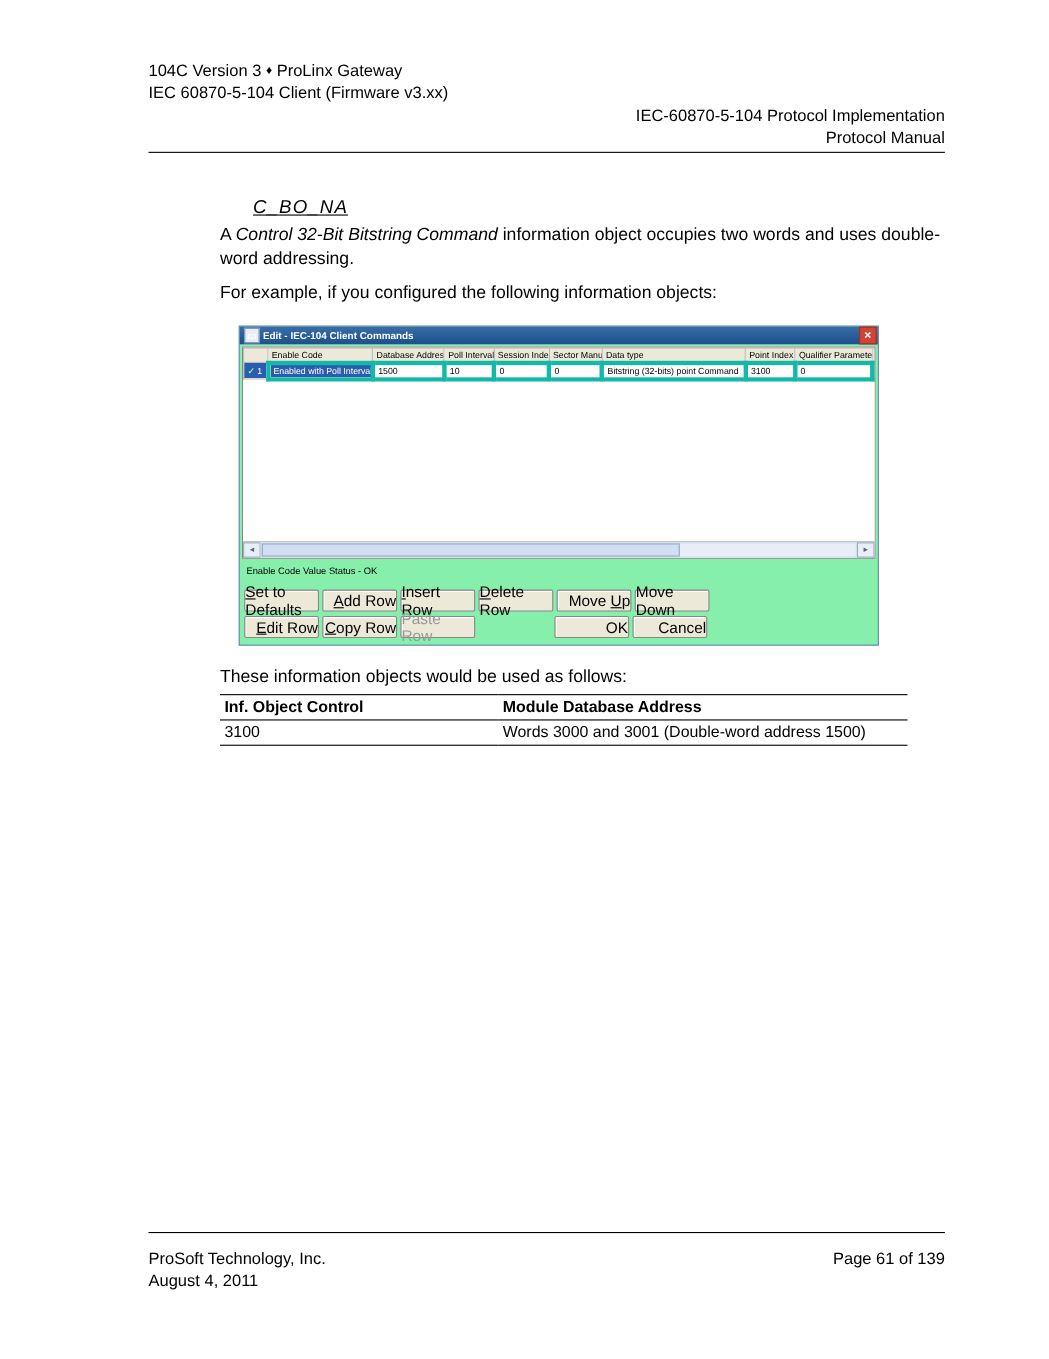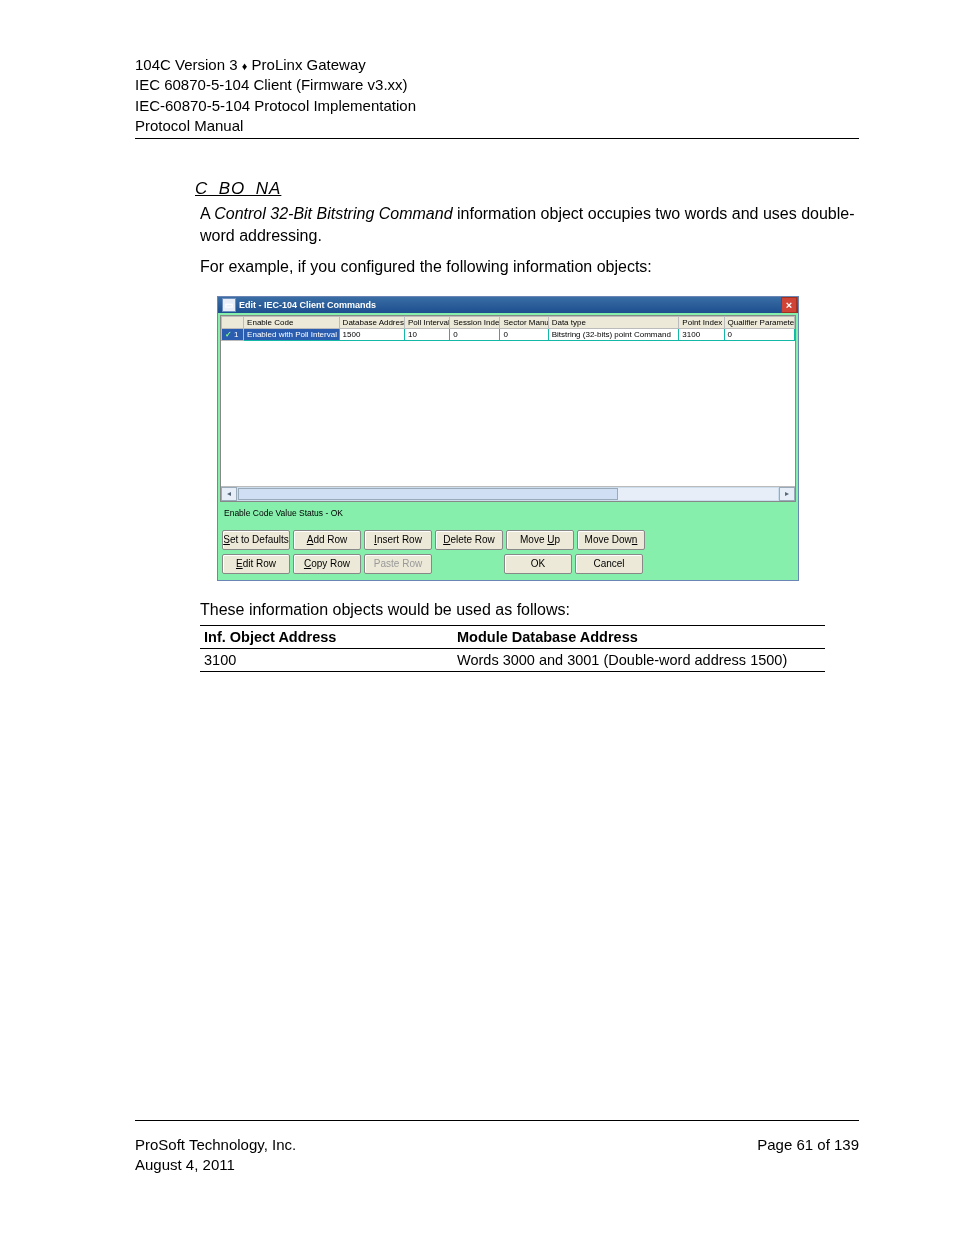--- a/index.html
+++ b/index.html
@@ -19,25 +19,25 @@
   .header {
     display: flex;
     justify-content: space-between;
     font-size: 15px;
     line-height: 1.35;
     border-bottom: 1px solid #000;
     padding-bottom: 2px;
     flex-direction: column;
   }
   .header .left, .header .right { white-space: nowrap; }
-  .header .right { }
+  .header .right { text-align: right; }
   .diamond { font-size: 11px; vertical-align: middle; }
   .section-title {
     margin-top: 40px;
-    margin-left: 60px;
+    margin-left: 95px;
     font-style: italic;
     font-size: 17px;
     text-decoration: underline;
     letter-spacing: 1px;
   }
   .body-text {
     margin-left: 65px;
     margin-right: 0;
     font-size: 16px;
     line-height: 1.35;
@@ -96,21 +96,21 @@
   .grid th {
     background: #ece9d8;
     border: 1px solid #bbb;
     font-weight: normal;
     padding: 1px 3px;
     text-align: left;
     white-space: nowrap;
     overflow: hidden;
   }
   .grid td {
-    border: 1px solid #14b8a6;
+    border: 4px solid #14b8a6;
     padding: 1px 3px;
     white-space: nowrap;
     overflow: hidden;
   }
   .grid td.sel, .grid th.rowhdr-sel {
     background: #2a5db0;
     color: #fff;
   }
   .grid .check { color: #008000; font-weight: bold; }
   .grid-body-space {
@@ -145,24 +145,24 @@
     display: flex;
     gap: 3px;
     padding: 2px 4px;
   }
   .btn {
     width: 66px;
     height: 18px;
     background: #ece9d8;
     border: 1px solid #888;
     border-radius: 2px;
-    font-size: 10px;
+    font-size: 14px;
     display: flex;
     align-items: center;
-    justify-content: center;
+    justify-content: flex-end;
     box-shadow: inset 1px 1px 0 #fff;
   }
   .btn.disabled { color: #999; }
   .btn .u { text-decoration: underline; }
   .post-text {
     margin-top: 20px;
     margin-left: 65px;
     font-size: 16px;
   }
   .info-table {
@@ -318,21 +318,21 @@
           <span>Cancel</span>
         </div>
     </div>
   </div>
 
   <div class="post-text">These information objects would be used as follows:</div>
 
   <table class="info-table">
     <tbody>
         <tr>
-      <th style="width:245px">Inf. Object Address</th>
+      <th style="width:245px">Inf. Object Control</th>
       <th>Module Database Address</th>
     </tr>
     <tr>
       <td>3100</td>
       <td>Words 3000 and 3001 (Double-word address 1500)</td>
     </tr>
   </tbody>
     </table>
 
   <div class="footer">

